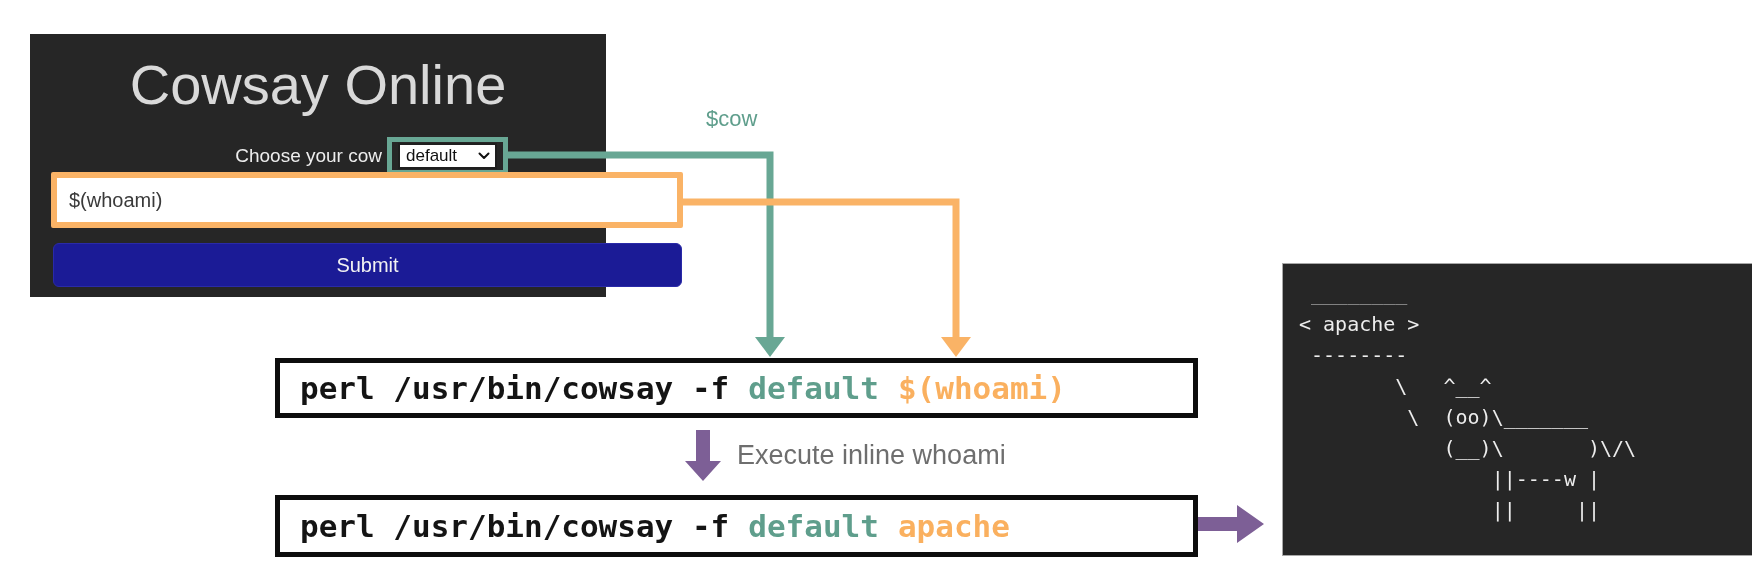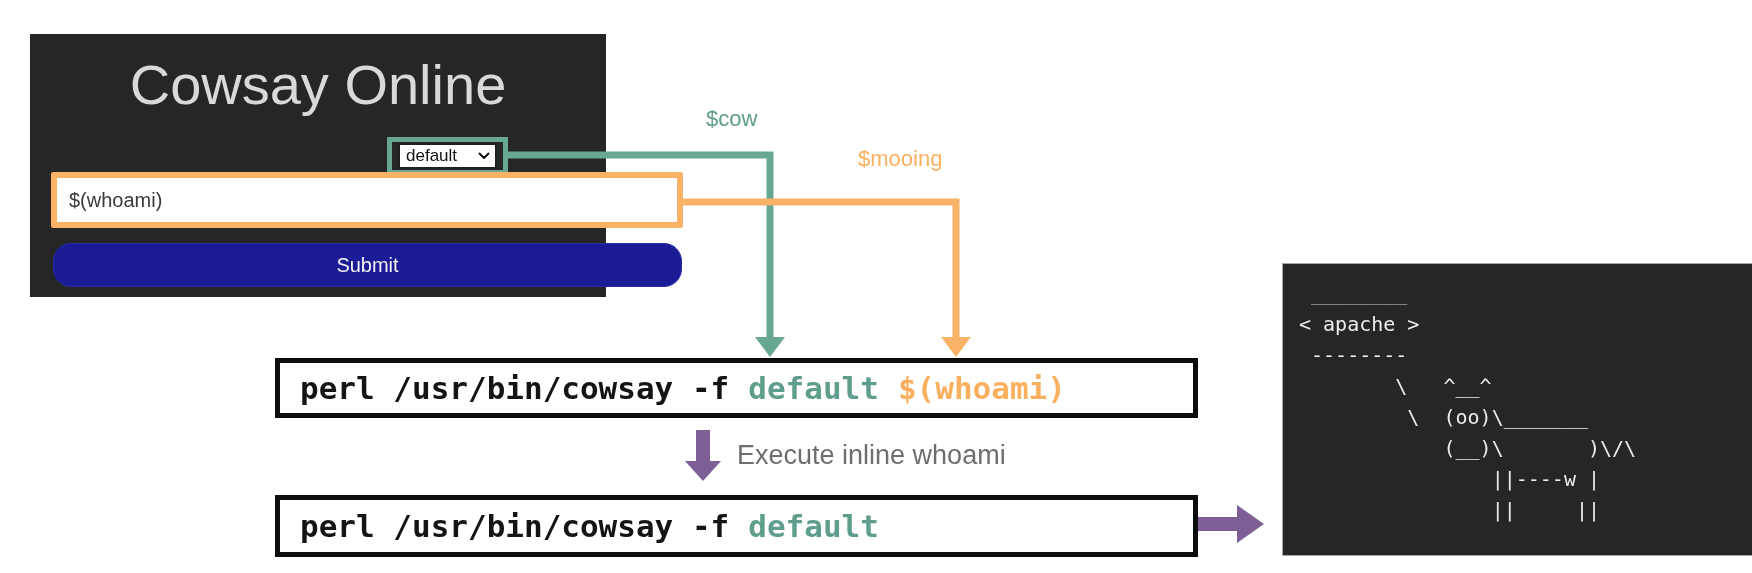--- a/index.html
+++ b/index.html
@@ -77,21 +77,21 @@
     font-size: 20px;
     color: #3a3a3a;
     padding-left: 12px;
   }
   .submit-btn {
     position: absolute;
     left: 23px; top: 209px;
     width: 629px; height: 44px;
     background: #1b1b96;
     border: 1px solid #2a2aa8;
-    border-radius: 18px;
+    border-radius: 6px;
     color: #f2f2f2;
     font-family: "Liberation Sans", sans-serif;
     font-size: 20px;
     cursor: pointer;
   }
 
   
   .var-label { position: absolute; font-weight: normal; font-size: 22px; white-space: nowrap; }
   .var-cow { left: 706px; top: 106px; color: #5f9e8c; }
   .var-mooing { left: 858px; top: 146px; color: #fab05f; }
@@ -151,39 +151,39 @@
   .terminal .dim { color: #9b9b9b; }
 </style>
 </head>
 <body>
 
 <div id="canvas">
 
   <div class="form-panel">
     <div class="form-title">Cowsay Online</div>
 
+    <div class="cow-row-label">Choose your cow</div>
 
     <div class="select-highlight">
       <div class="fake-select">
         <span class="val">default</span>
         <svg width="12" height="8" viewBox="0 0 12 8">
           <path d="M1.5 1.5 L6 6 L10.5 1.5" fill="none" stroke="#111" stroke-width="2" stroke-linecap="round" stroke-linejoin="round"></path>
         </svg>
       </div>
     </div>
 
     <div class="mooing-highlight">
       <input class="mooing-input" type="text" value="$(whoami)" style="">
     </div>
 
     <button class="submit-btn">Submit</button>
   </div>
 
   <div class="var-label var-cow">$cow</div>
-  <div class="var-label var-mooing">$mooing</div>
 
   <svg class="overlay">
     <g>
       <path d="M508 155 H770 V340" fill="none" stroke="#68a794" stroke-width="7"></path>
       <polygon points="770,357 755,337 785,337" fill="#68a794"></polygon>
     </g>
     <g>
       <path d="M683 202 H956 V340" fill="none" stroke="#fab366" stroke-width="7"></path>
       <polygon points="956,357 941,337 971,337" fill="#fab366"></polygon>
     </g>
@@ -199,20 +199,21 @@
     <span class="cmd-base">perl /usr/bin/cowsay -f</span>
     <span class="cmd-cow">default</span>
     <span class="cmd-mooing">$(whoami)</span>
   </div>
 
   <div class="execute-note">Execute inline whoami</div>
 
   <div class="cmd-box cmd-box-2">
     <span class="cmd-base">perl /usr/bin/cowsay -f</span>
     <span class="cmd-cow">default</span>
+    <span class="cmd-mooing">apache</span>
   </div>
 
   <div class="terminal">
     <pre><span class="dim"> ________</span>
 <span>&lt; apache &gt;
  --------
         \   ^__^
          \  (oo)\_______
             (__)\       )\/\
                 ||----w |

